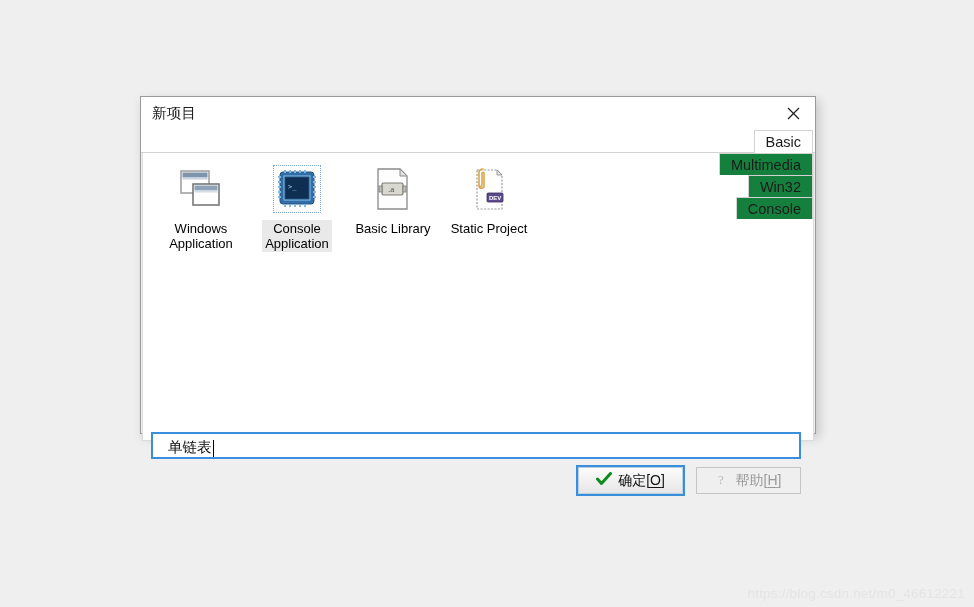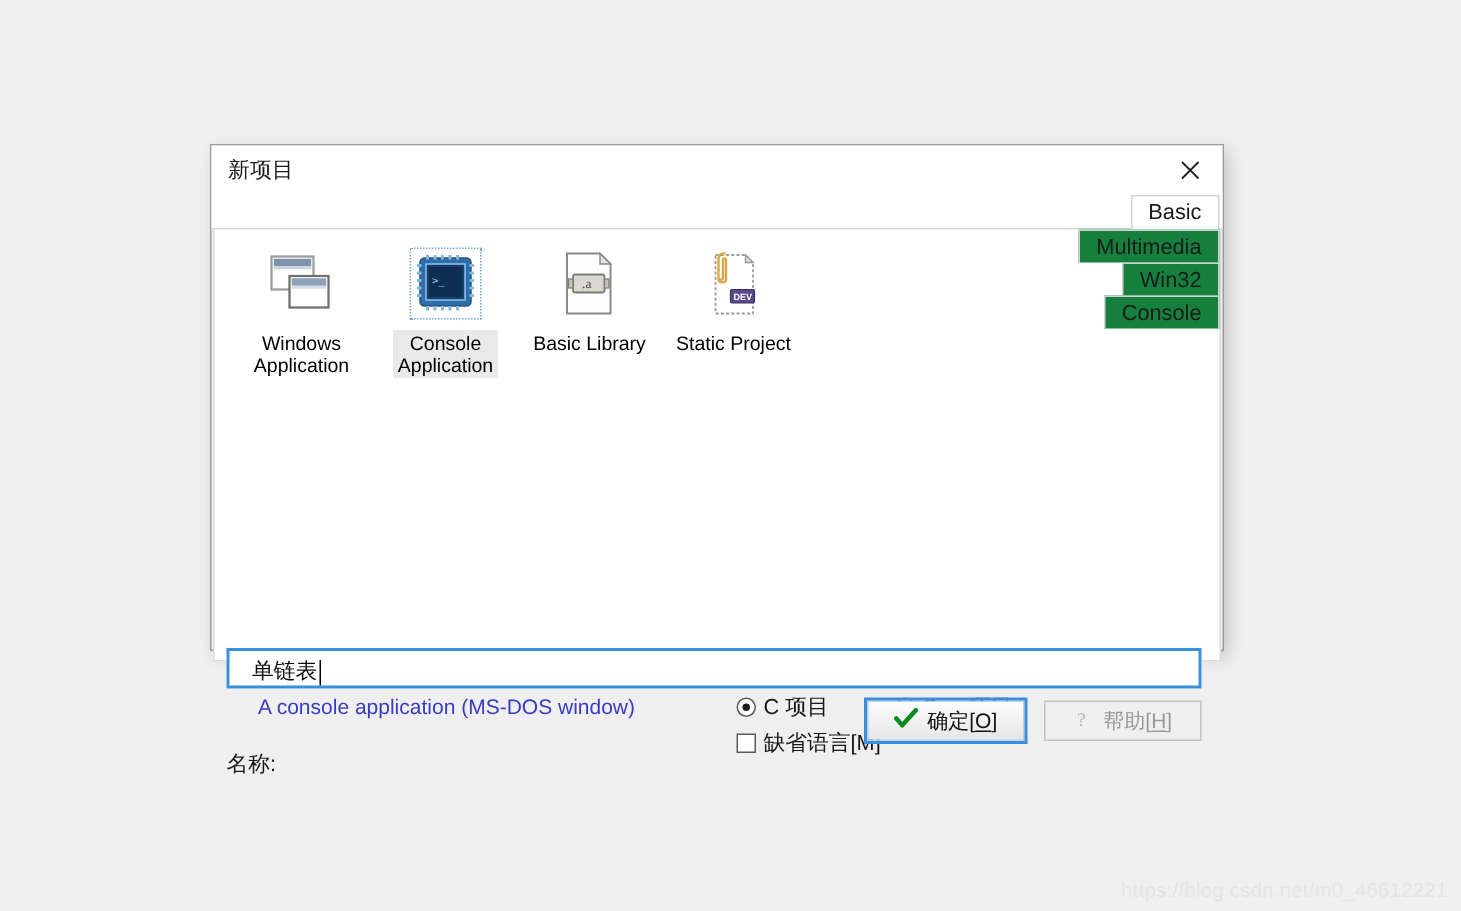--- a/index.html
+++ b/index.html
@@ -415,43 +415,20 @@
             <rect x="17" y="27" width="16" height="9" rx="1" fill="#5b4a8c" stroke="#3d3060" stroke-width="0.8"></rect>
             <text x="19" y="34" font-family="'Liberation Sans', sans-serif" font-size="6" font-weight="bold" fill="#ffffff">DEV</text>
           </svg>
         </div>
         <div class="template-label" style="white-space:pre-line">Static Project</div>
       </div>
 
     </div>
   </div>
 
-  <div id="lower">
-    <div id="description">A console application (MS-DOS window)</div>
-    <div id="name-label">名称:</div>
-
-    <div id="options">
-      <div class="opt-row">
-        <div class="radio-opt">
-          <span class="radio-box checked"></span>
-          <span class="opt-label">C 项目</span>
-        </div>
-        <div class="radio-opt">
-          <span class="radio-box"></span>
-          <span class="opt-label">C++ 项目</span>
-        </div>
-      </div>
-      <div class="opt-row">
-        <div class="check-opt">
-          <span class="check-box"></span>
-          <span class="opt-label">缺省语言[M]</span>
-        </div>
-      </div>
-    </div>
-  </div>
 
   <div id="name-input">
     <span id="name-value">单链表</span>
     <span id="caret"></span>
   </div>
 
   <div id="buttonbar">
     <div class="dlg-button default">
       <span>
         <svg width="16" height="14" viewBox="0 0 16 14">

